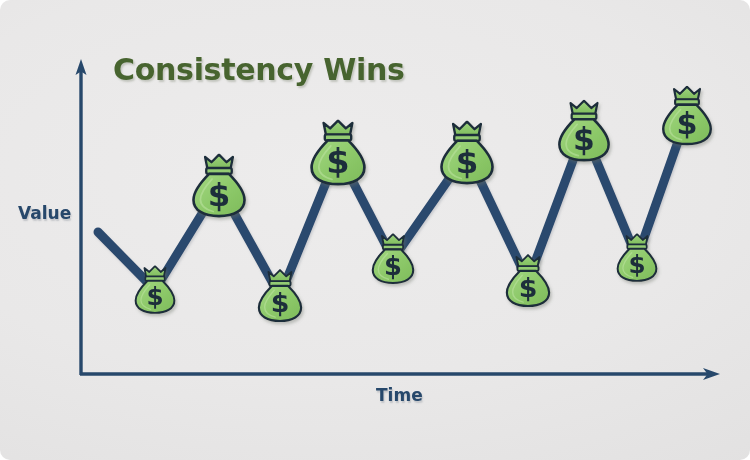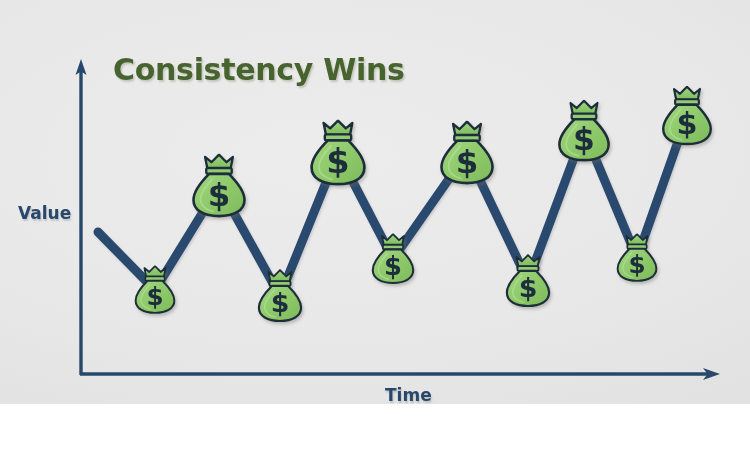--- a/index.html
+++ b/index.html
@@ -6,23 +6,24 @@
     margin: 0;
     padding: 0;
     background: #ffffff;
   }
   body {
     font-family: "DejaVu Sans", sans-serif;
   }
   #stage {
     position: relative;
     width: 750px;
-    height: 404px;
+    height: 460px;
     overflow: hidden;
     background: radial-gradient(ellipse 120% 100% at 42% 38%, #edecec 0%, #e9e8e8 45%, #e2e1e1 80%, #dcdbdb 100%);
+    border-radius: 10px;
   }
   
   #chart-svg {
     position: absolute;
     left: 0;
     top: 0;
     width: 750px;
     height: 460px;
   }
   
@@ -44,21 +45,21 @@
   #axis-label-value {
     left: 18px;
     top: 203px;
     font-family: "DejaVu Sans", sans-serif;
     font-size: 17px;
     font-weight: bold;
     color: #27486b;
     text-shadow: 1px 1.5px 1.5px rgba(120,128,140,0.35);
   }
   #axis-label-time {
-    left: 385px;
+    left: 376px;
     top: 385px;
     font-family: "DejaVu Sans", sans-serif;
     font-size: 17px;
     font-weight: bold;
     color: #27486b;
     text-shadow: 1px 1.5px 1.5px rgba(120,128,140,0.35);
   }
   
   #watermark-logo {
     position: absolute;

